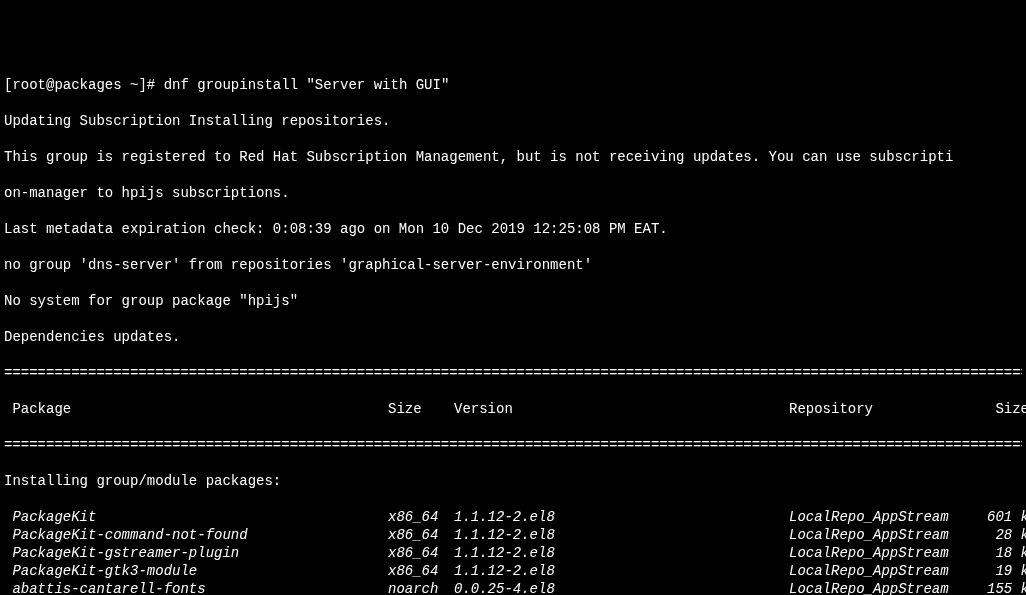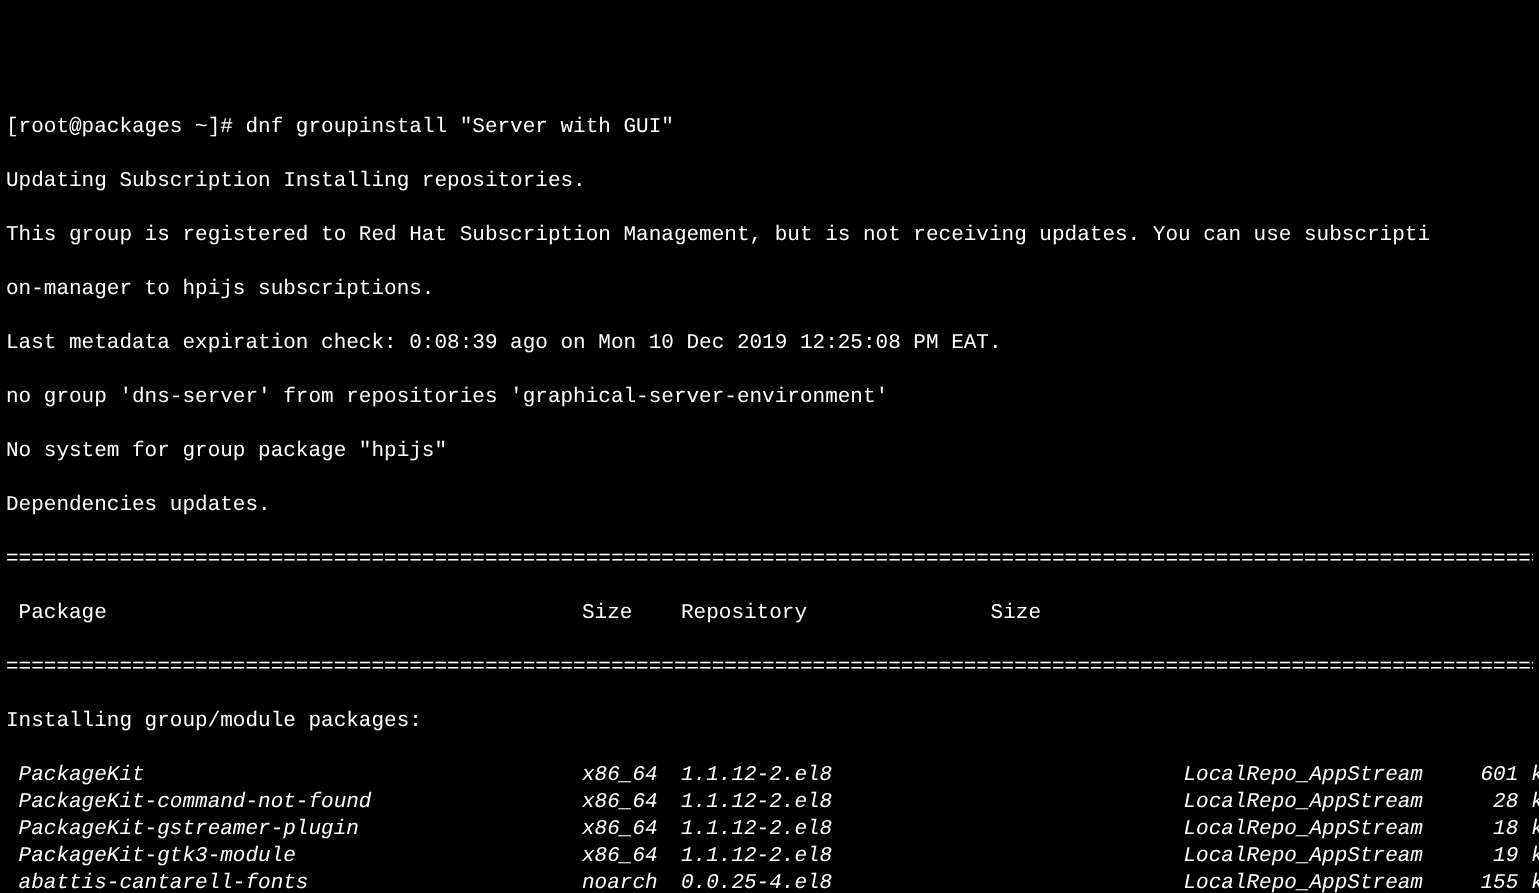--- a/index.html
+++ b/index.html
@@ -68,20 +68,21 @@
 <div>This group is registered to Red Hat Subscription Management, but is not receiving updates. You can use subscripti</div>
 <div>on-manager to hpijs subscriptions.</div>
 <div>Last metadata expiration check: 0:08:39 ago on Mon 10 Dec 2019 12:25:08 PM EAT.</div>
 <div>no group 'dns-server' from repositories 'graphical-server-environment'</div>
 <div>No system for group package "hpijs"</div>
 <div>Dependencies updates.</div>
 <div class="divider">===========================================================================================================================</div>
 <div class="header-row">
   <span class="col-pkg"> Package</span>
   <span class="col-arch">Size  </span>
+  <span class="col-version">Version</span>
   <span class="col-repo">Repository</span>
   <span class="col-size">Size</span>
 </div>
 <div class="divider">===========================================================================================================================</div>
 <div>Installing group/module packages:</div>
 <div id="package-list"><div class="pkg-row"><span class="col-pkg"> PackageKit</span><span class="col-arch">x86_64</span><span class="col-version">1.1.12-2.el8</span><span class="col-repo">LocalRepo_AppStream</span><span class="col-size">601 k</span></div><div class="pkg-row"><span class="col-pkg"> PackageKit-command-not-found</span><span class="col-arch">x86_64</span><span class="col-version">1.1.12-2.el8</span><span class="col-repo">LocalRepo_AppStream</span><span class="col-size"> 28 k</span></div><div class="pkg-row"><span class="col-pkg"> PackageKit-gstreamer-plugin</span><span class="col-arch">x86_64</span><span class="col-version">1.1.12-2.el8</span><span class="col-repo">LocalRepo_AppStream</span><span class="col-size"> 18 k</span></div><div class="pkg-row"><span class="col-pkg"> PackageKit-gtk3-module</span><span class="col-arch">x86_64</span><span class="col-version">1.1.12-2.el8</span><span class="col-repo">LocalRepo_AppStream</span><span class="col-size"> 19 k</span></div><div class="pkg-row"><span class="col-pkg"> abattis-cantarell-fonts</span><span class="col-arch">noarch</span><span class="col-version">0.0.25-4.el8</span><span class="col-repo">LocalRepo_AppStream</span><span class="col-size">155 k</span></div></div>
 
 
 
 

